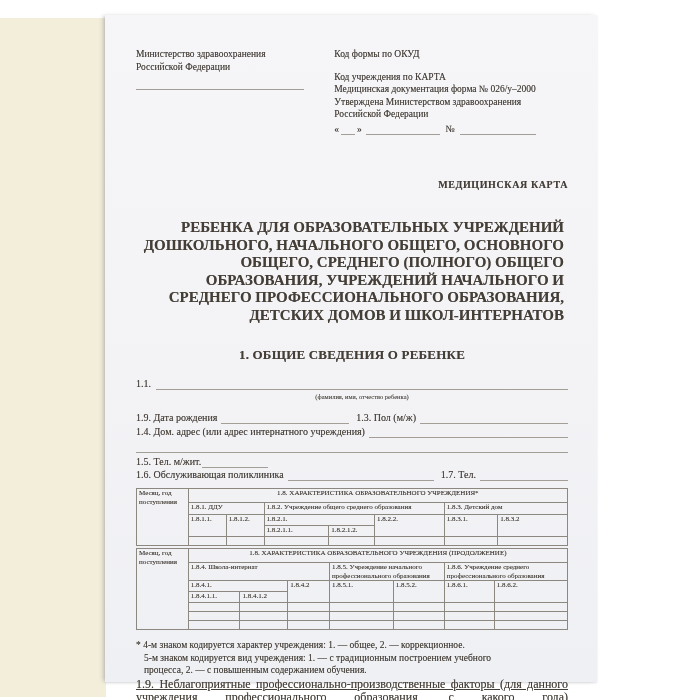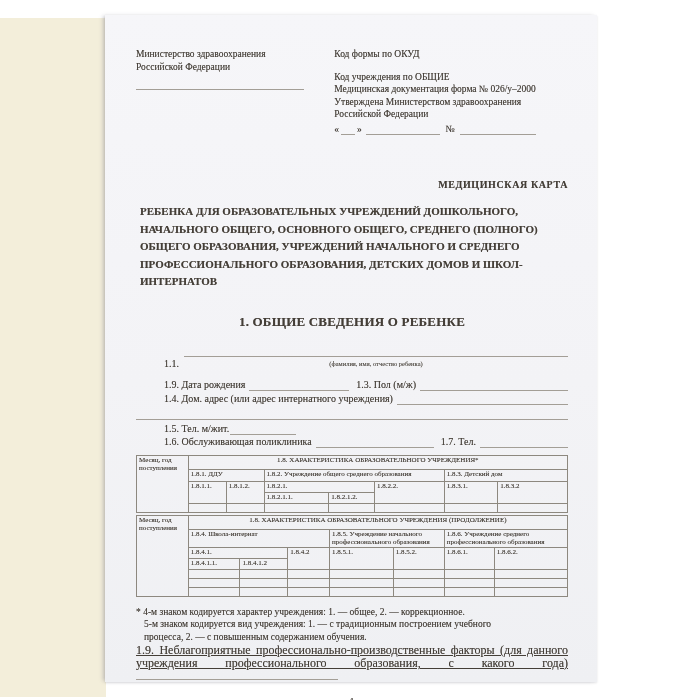--- a/index.html
+++ b/index.html
@@ -17,24 +17,24 @@
   .fill-line{border-bottom:1px solid #a39e96;height:11px;}
   .hdr-left .fill-line{width:168px;margin-top:5px;}
   .hdr-gap{margin-top:10px;}
   .date-line{display:flex;align-items:flex-end;margin-top:2px;}
   .date-line .seg{border-bottom:1px solid #a39e96;height:10px;}
   .seg-s{width:14px;margin:0 2px;}
   .seg-m{width:74px;margin:0 6px 0 4px;}
   .seg-e{width:76px;margin-left:5px;}
   
   .title-main{margin-top:44px;text-align:right;font-weight:bold;font-size:10px;letter-spacing:.6px;}
-  .title-sub{margin-top:13px;text-align:left;font-weight:bold;font-size:11px;line-height:17.5px;padding:0 4px;}
+  .title-sub{margin-top:29px;text-align:right;font-weight:bold;font-size:15px;line-height:17.5px;padding:0 4px;}
   .section1{margin-top:23px;text-align:center;font-weight:bold;font-size:13px;letter-spacing:.2px;}
   
-  .frow{display:flex;align-items:flex-end;font-size:10px;line-height:12px;white-space:nowrap;margin-left:28px;}
+  .frow{display:flex;font-size:10px;line-height:12px;white-space:nowrap;}
   .frow .lbl{flex:0 0 auto;}
   .grow-line{flex:1 1 auto;border-bottom:1px solid #a39e96;height:11px;margin-left:4px;}
   .fx-line{flex:0 0 auto;border-bottom:1px solid #a39e96;height:11px;margin-left:4px;}
   .f11{margin-top:15px;}
   .f11 .wrap{flex:1;margin-left:5px;}
   .f11 .wrap .ln{border-bottom:1px solid #a39e96;height:11px;}
   .f11 .cap{text-align:center;font-size:6.5px;color:#555049;margin-top:1px;}
   .f12{margin-top:9px;}
   .f14{margin-top:2px;}
   .longline{border-bottom:1px solid #a39e96;height:13px;margin-top:1px;}
@@ -68,21 +68,21 @@
     <div class="content">
 
       <div class="hdr">
         <div class="hdr-left">
           <div>Министерство здравоохранения</div>
           <div>Российской Федерации</div>
           <div class="fill-line"></div>
         </div>
         <div class="hdr-right">
           <div>Код формы по ОКУД</div>
-          <div class="hdr-gap">Код учреждения по ОБЩИЕ</div>
+          <div class="hdr-gap">Код учреждения по КАРТА</div>
           <div>Медицинская документация форма № 026/у–2000</div>
           <div>Утверждена Министерством здравоохранения</div>
           <div>Российской Федерации</div>
           <div class="date-line">
             <span>«</span>
             <span class="seg seg-s"></span>
             <span>»</span>
             <span class="seg seg-m"></span>
             <span>№</span>
             <span class="seg seg-e"></span>

